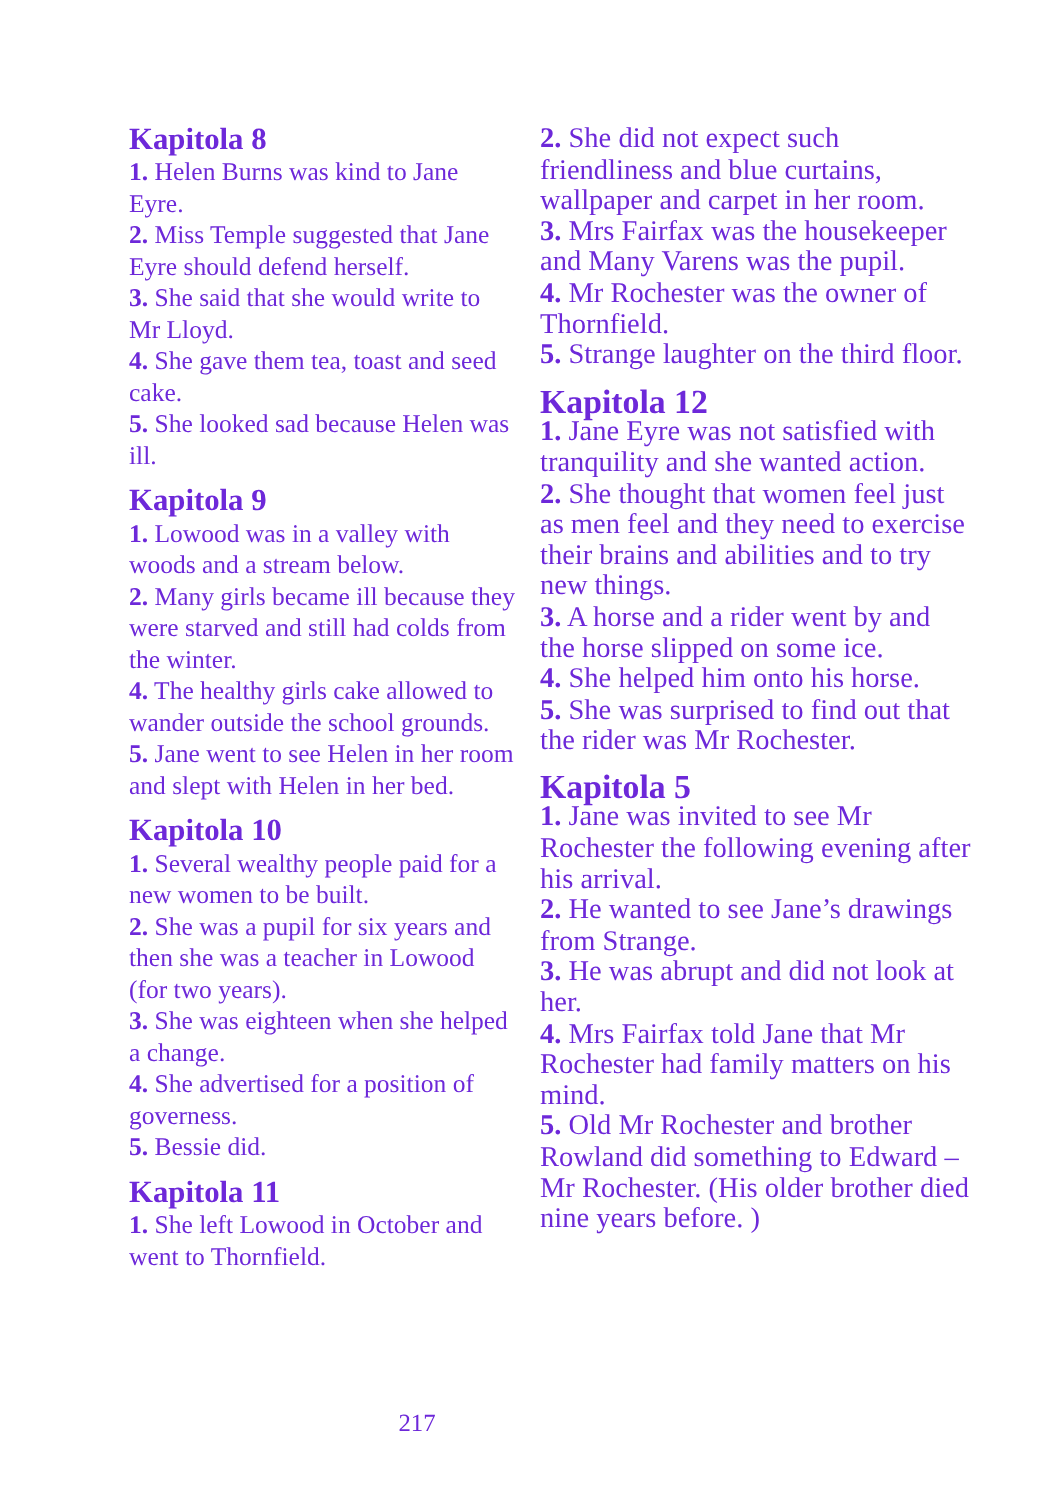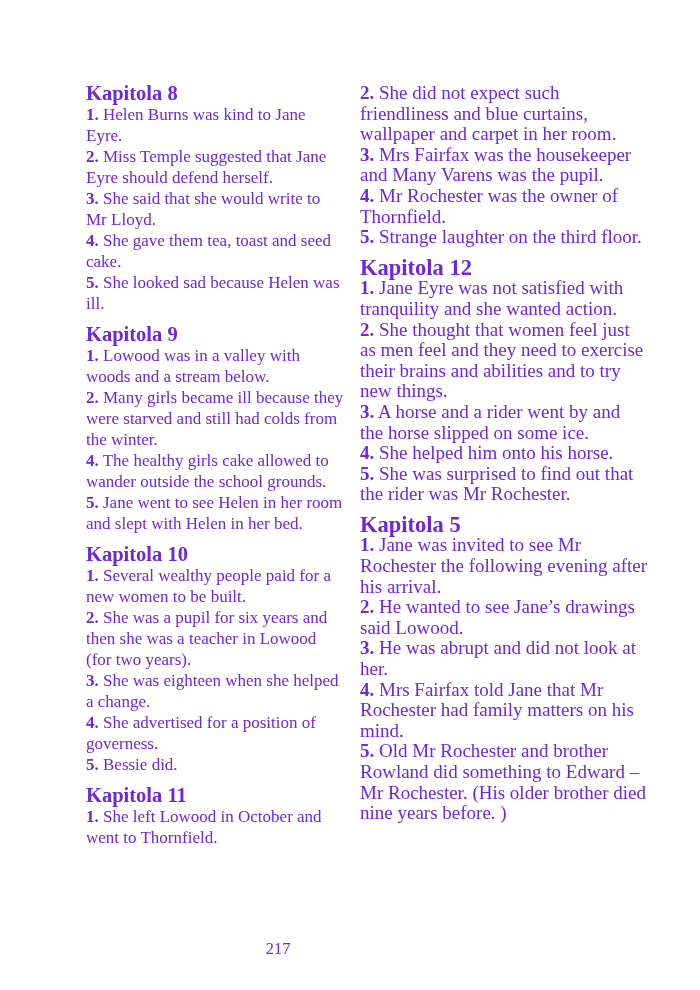--- a/index.html
+++ b/index.html
@@ -128,21 +128,21 @@
         <p class="item"><b>4.</b> <span>She helped him onto his horse.</span></p>
         <p class="item"><b>5.</b> <span>She was surprised to find out that
 the rider was Mr Rochester.</span></p>
       </div>
       <div class="block">
         <p class="heading">Kapitola 5</p>
         <p class="item"><b>1.</b> <span>Jane was invited to see Mr
 Rochester the following evening after
 his arrival.</span></p>
         <p class="item"><b>2.</b> <span>He wanted to see Jane’s drawings
-said Lowood.</span></p>
+from Strange.</span></p>
         <p class="item"><b>3.</b> <span>He was abrupt and did not look at
 her.</span></p>
         <p class="item"><b>4.</b> <span>Mrs Fairfax told Jane that Mr
 Rochester had family matters on his
 mind.</span></p>
         <p class="item"><b>5.</b> <span>Old Mr Rochester and brother
 Rowland did something to Edward –
 Mr Rochester. (His older brother died
 nine years before. )</span></p>
       </div>

